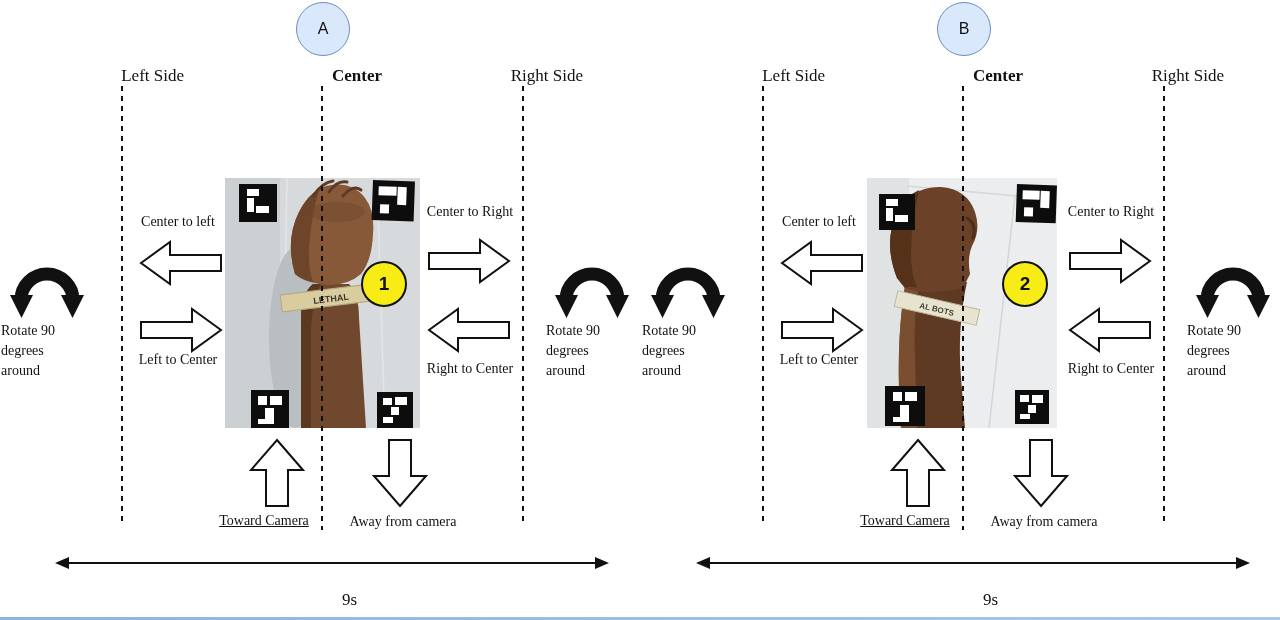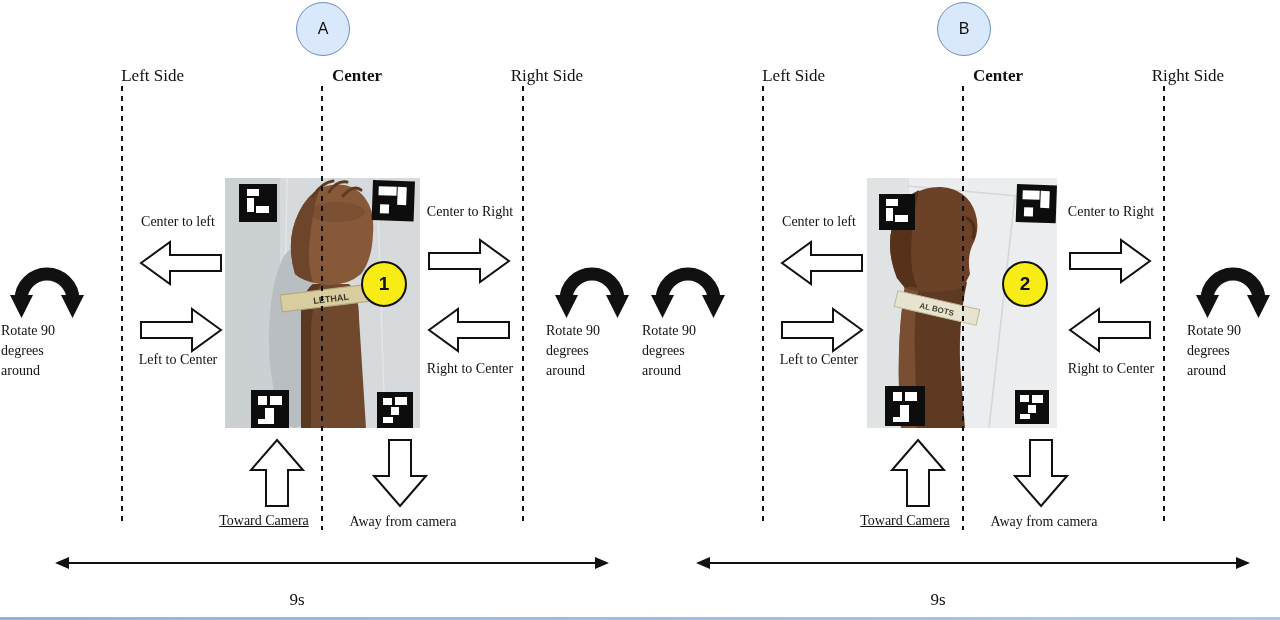--- a/index.html
+++ b/index.html
@@ -37,21 +37,21 @@
   .rot-svg-left{left:9px;top:262px;}
   .rot-svg-right{left:554px;top:262px;}
   .rotlabel{font-size:14px;line-height:20px;text-align:left;width:92px;top:321px;}
   .rot-txt-left{left:1px;}
   .rot-txt-right{left:546px;}
   .arr-up{left:249px;top:438px;}
   .arr-down{left:372px;top:438px;}
   .lbl-toward{left:202px;top:513px;width:124px;font-size:14px;text-align:center;text-decoration:underline;}
   .lbl-away{left:337px;top:514px;width:132px;font-size:14px;text-align:center;}
   .timeline{left:55px;top:556px;}
-  .lbl-dur{left:237px;top:590px;width:120px;font-size:17px;text-align:center;}
+  .lbl-dur{left:237px;top:590px;width:120px;font-size:17px;text-align:right;}
   .edge-strip{position:absolute;left:0;bottom:0;width:1280px;height:3px;
               background:linear-gradient(to right,#8fb4dc,#aac8e8);}
 </style>
 </head>
 <body>
 
 <div id="canvas">
 
   <div class="panel panel-a">
     <div class="abs node">A</div>

